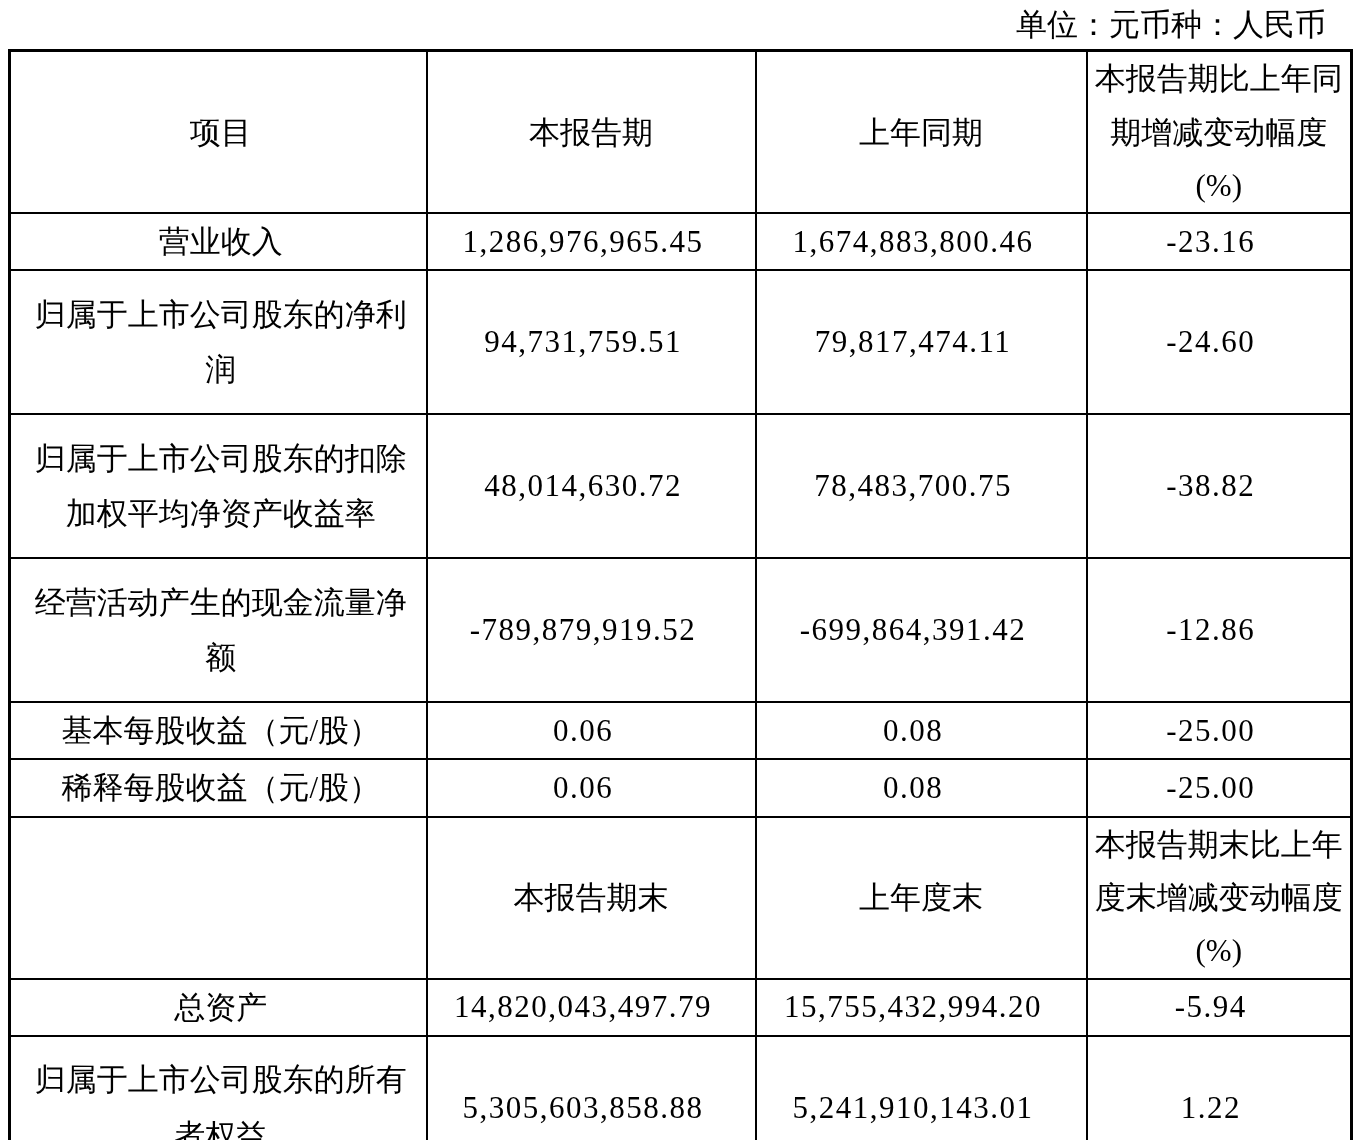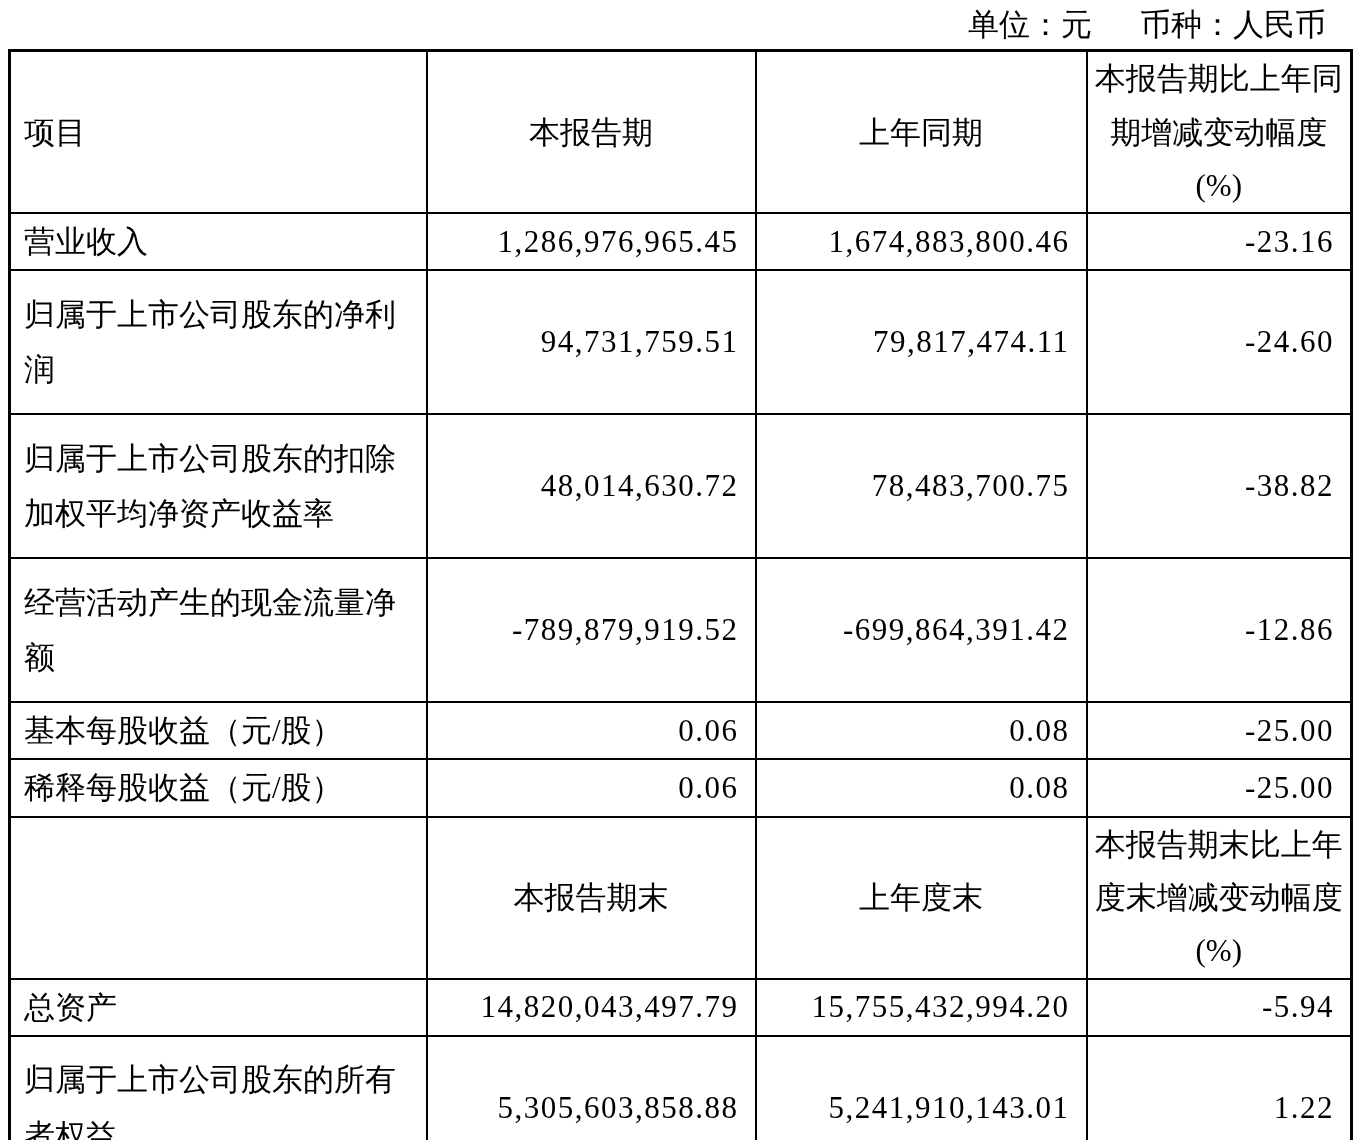--- a/index.html
+++ b/index.html
@@ -14,21 +14,20 @@
   .page {
     width: 1358px;
     height: 1140px;
     padding: 4px 8px 0 8px;
   }
   
   .caption {
     display: flex;
     justify-content: flex-end;
     align-items: center;
-    gap: 48px;
     font-size: 31px;
     line-height: 1.2;
     padding: 2px 24px 6px 0;
   }
   
   table.fin {
     border-collapse: collapse;
     table-layout: fixed;
     width: 1342px;
     border: 3px solid #000000;
@@ -41,28 +40,28 @@
   td, th {
     border: 2px solid #000000;
     font-size: 31px;
     font-weight: normal;
     vertical-align: middle;
     padding: 0;
     overflow: hidden;
   }
   
   .cell-label {
-    text-align: left;
+    text-align: center;
     padding-left: 13px;
     padding-right: 8px;
     white-space: pre-line;
     line-height: 1.78;
   }
   .cell-num {
-    text-align: right;
+    text-align: center;
     padding-right: 16px;
     letter-spacing: 1.5px;
   }
   .cell-head-center {
     text-align: center;
     white-space: pre-line;
     line-height: 1.72;
     margin-left: 12px;
   }
   .cell-change-text {

